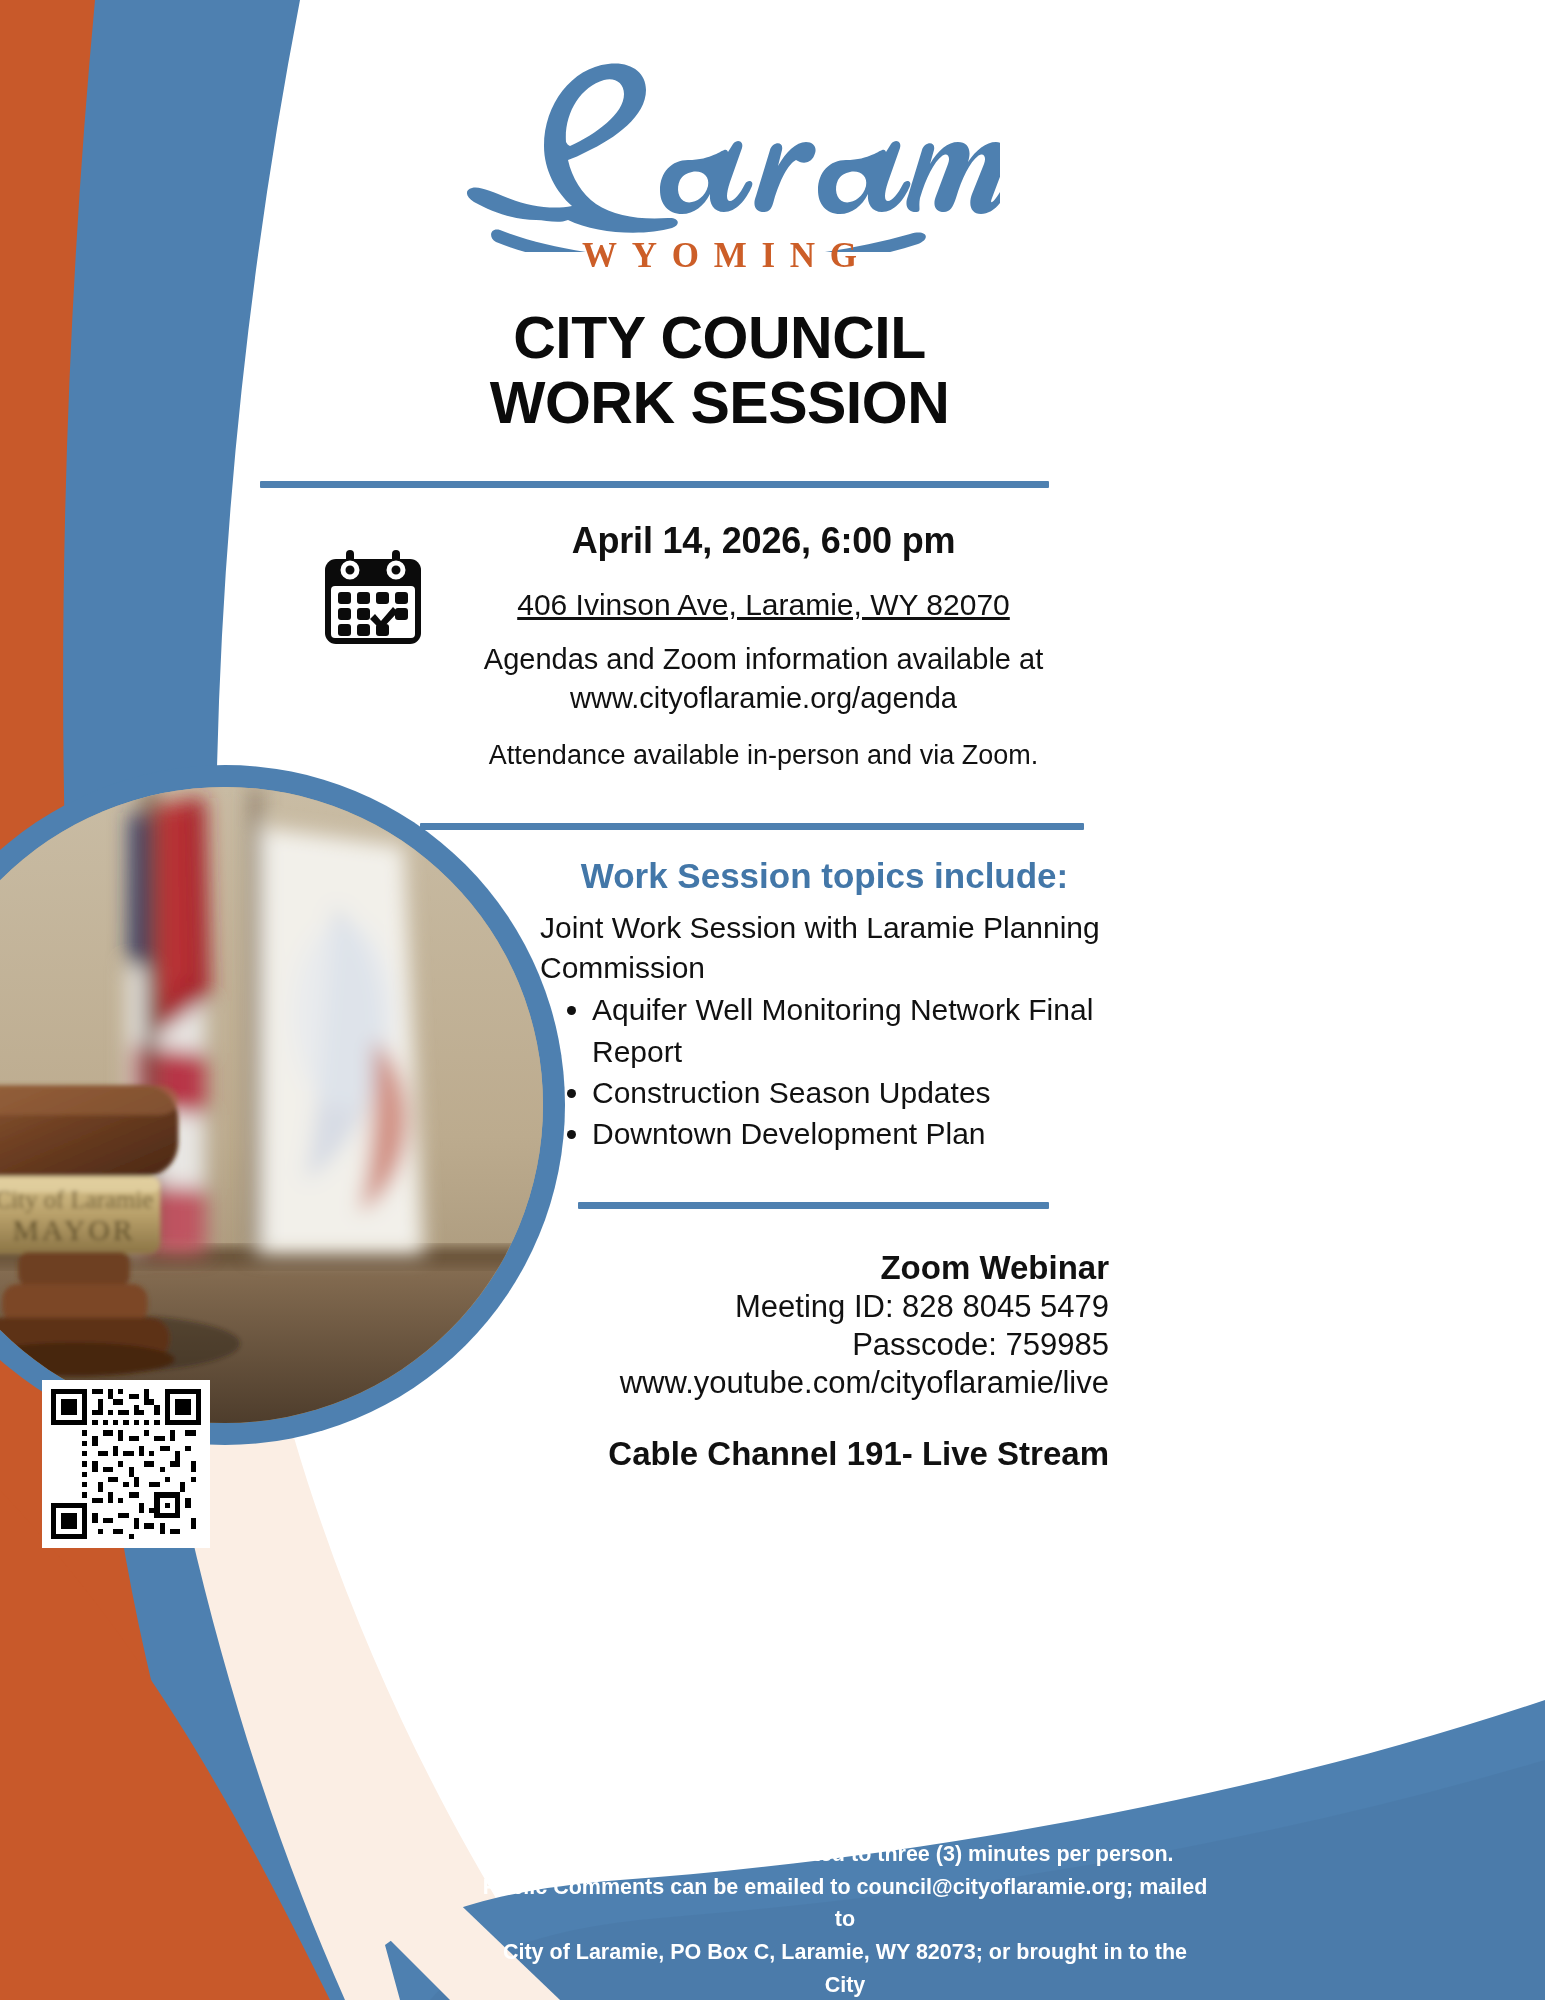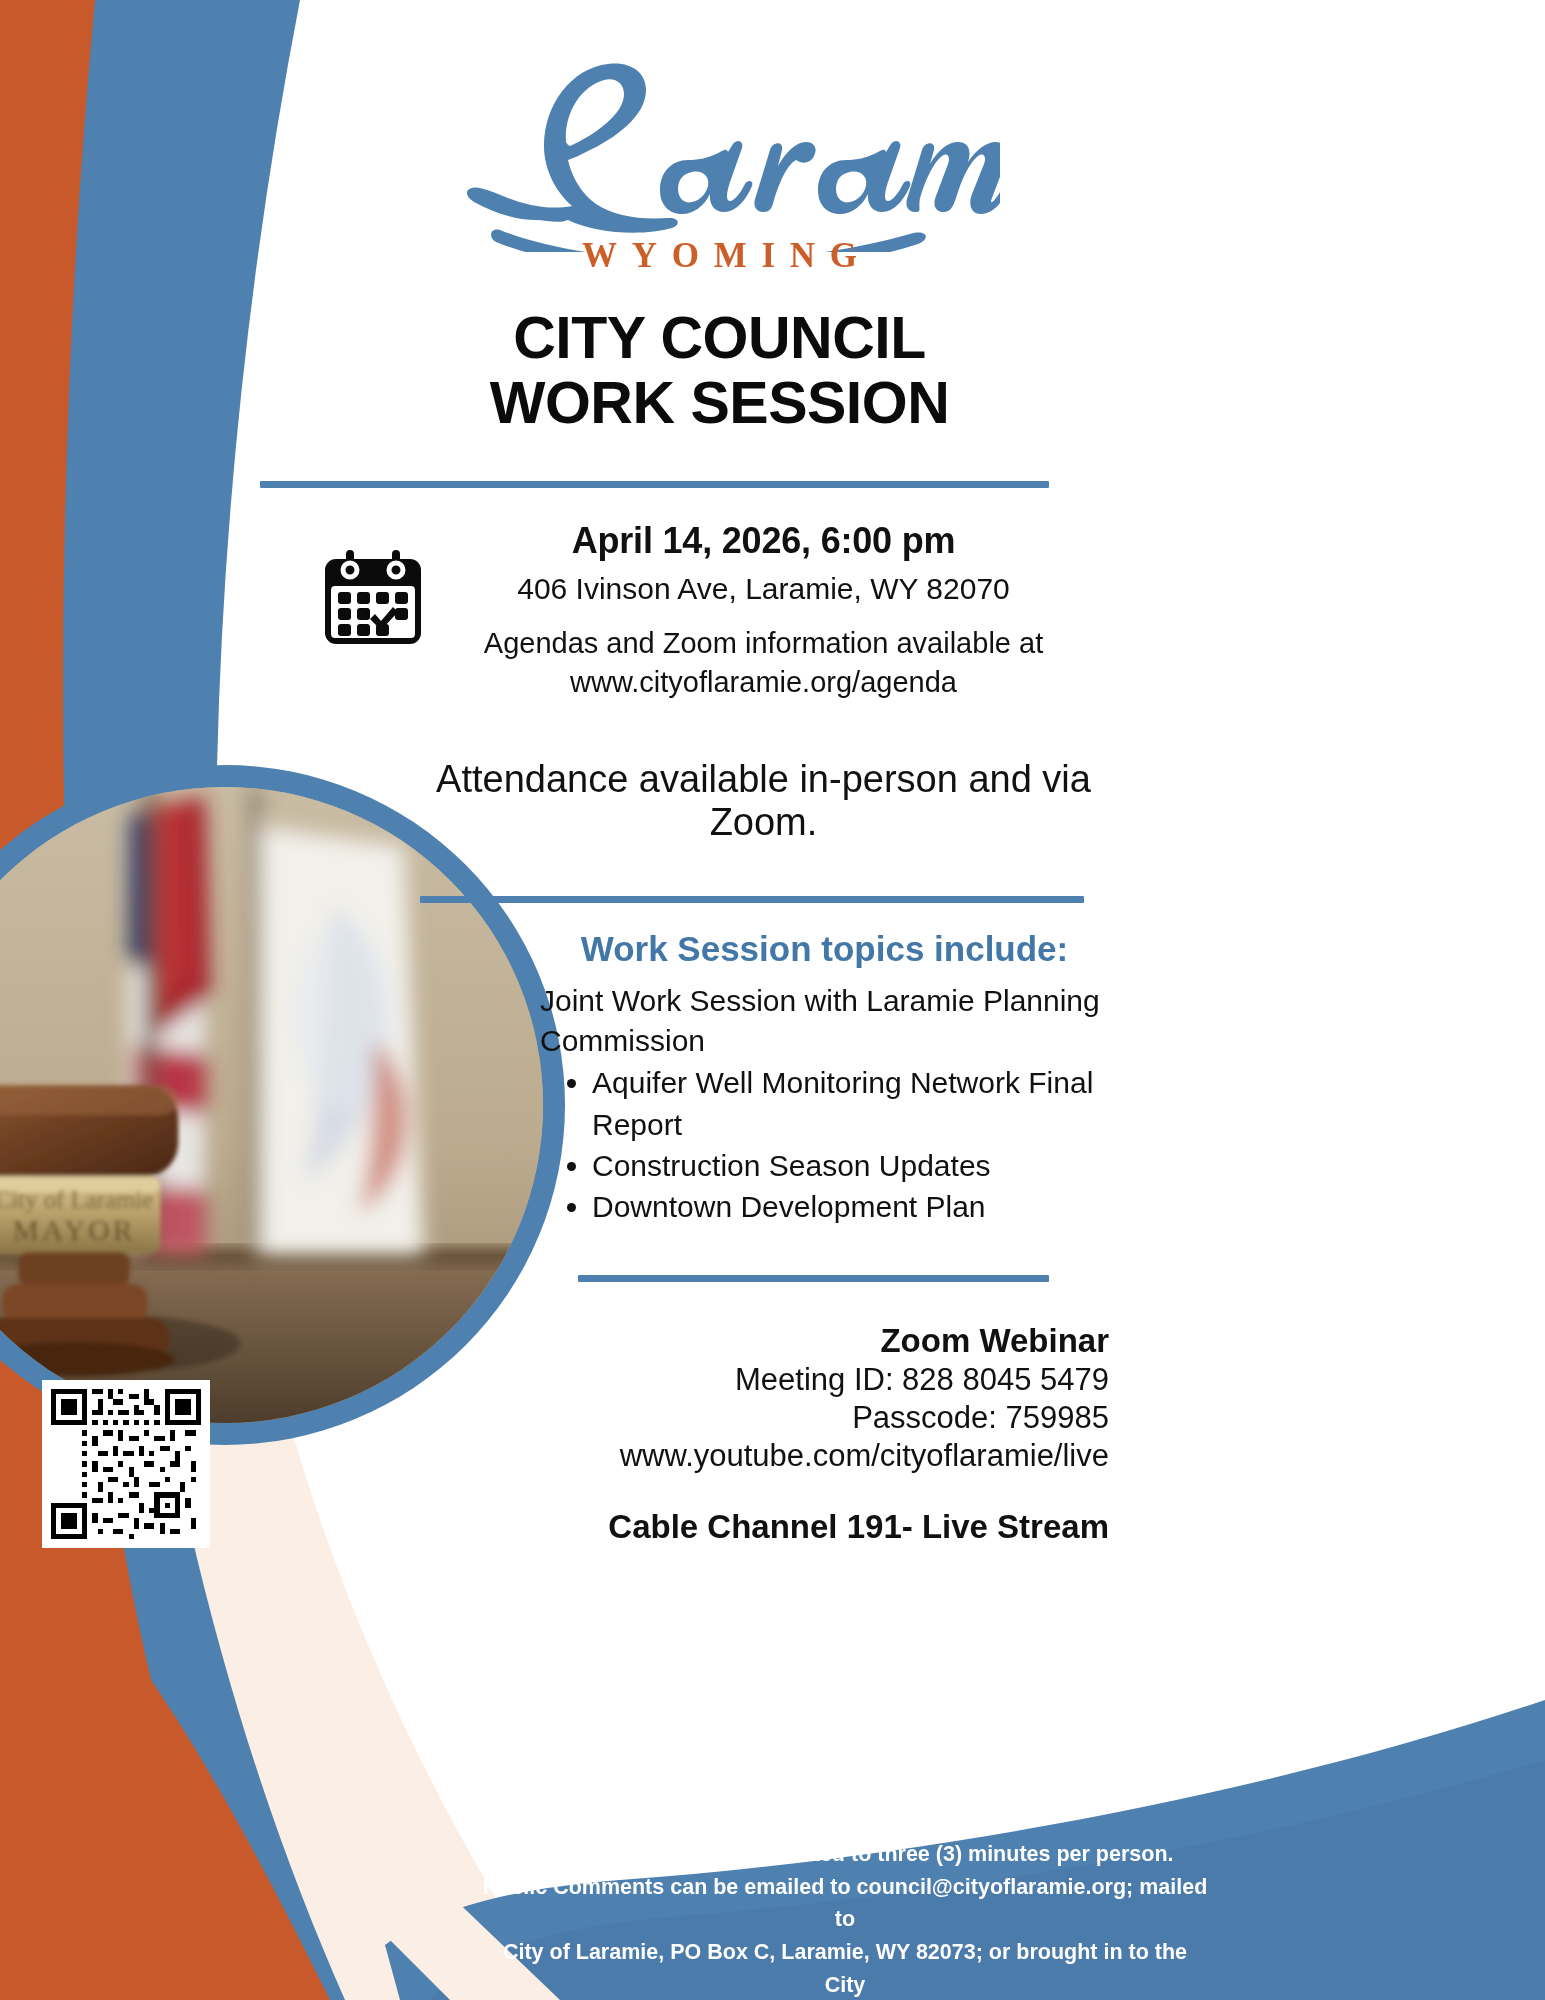--- a/index.html
+++ b/index.html
@@ -82,23 +82,23 @@
   .details-row {
     display:flex;
     align-items:flex-start;
     margin-top:32px;
     padding-left:258px;
   }
   .cal-icon { width:160px; flex:0 0 160px; padding-top:30px; padding-left:65px;}
   .details-text { flex:1; text-align:center; padding-right:330px; }
 
   .d-date { font-size:36px; font-weight:700; letter-spacing:-0.2px; }
-  .d-addr { font-size:30px; margin-top:10px; }
+  .d-addr { font-size:30px; margin-top:26px;text-decoration:underline; }
   .d-agenda { font-size:29px; font-weight:400; margin-top:18px; line-height:1.34; }
-  .d-attend { font-size:38px; margin-top:56px; }
+  .d-attend { font-size:27px; margin-top:22px; }
 
   
   .topics { margin-top:26px; padding-left:540px; padding-right:330px; }
   .topics-head {
     text-align:center;
     color:#4377a8;
     font-weight:700;
     font-size:35px;
     margin-bottom:12px;
   }

